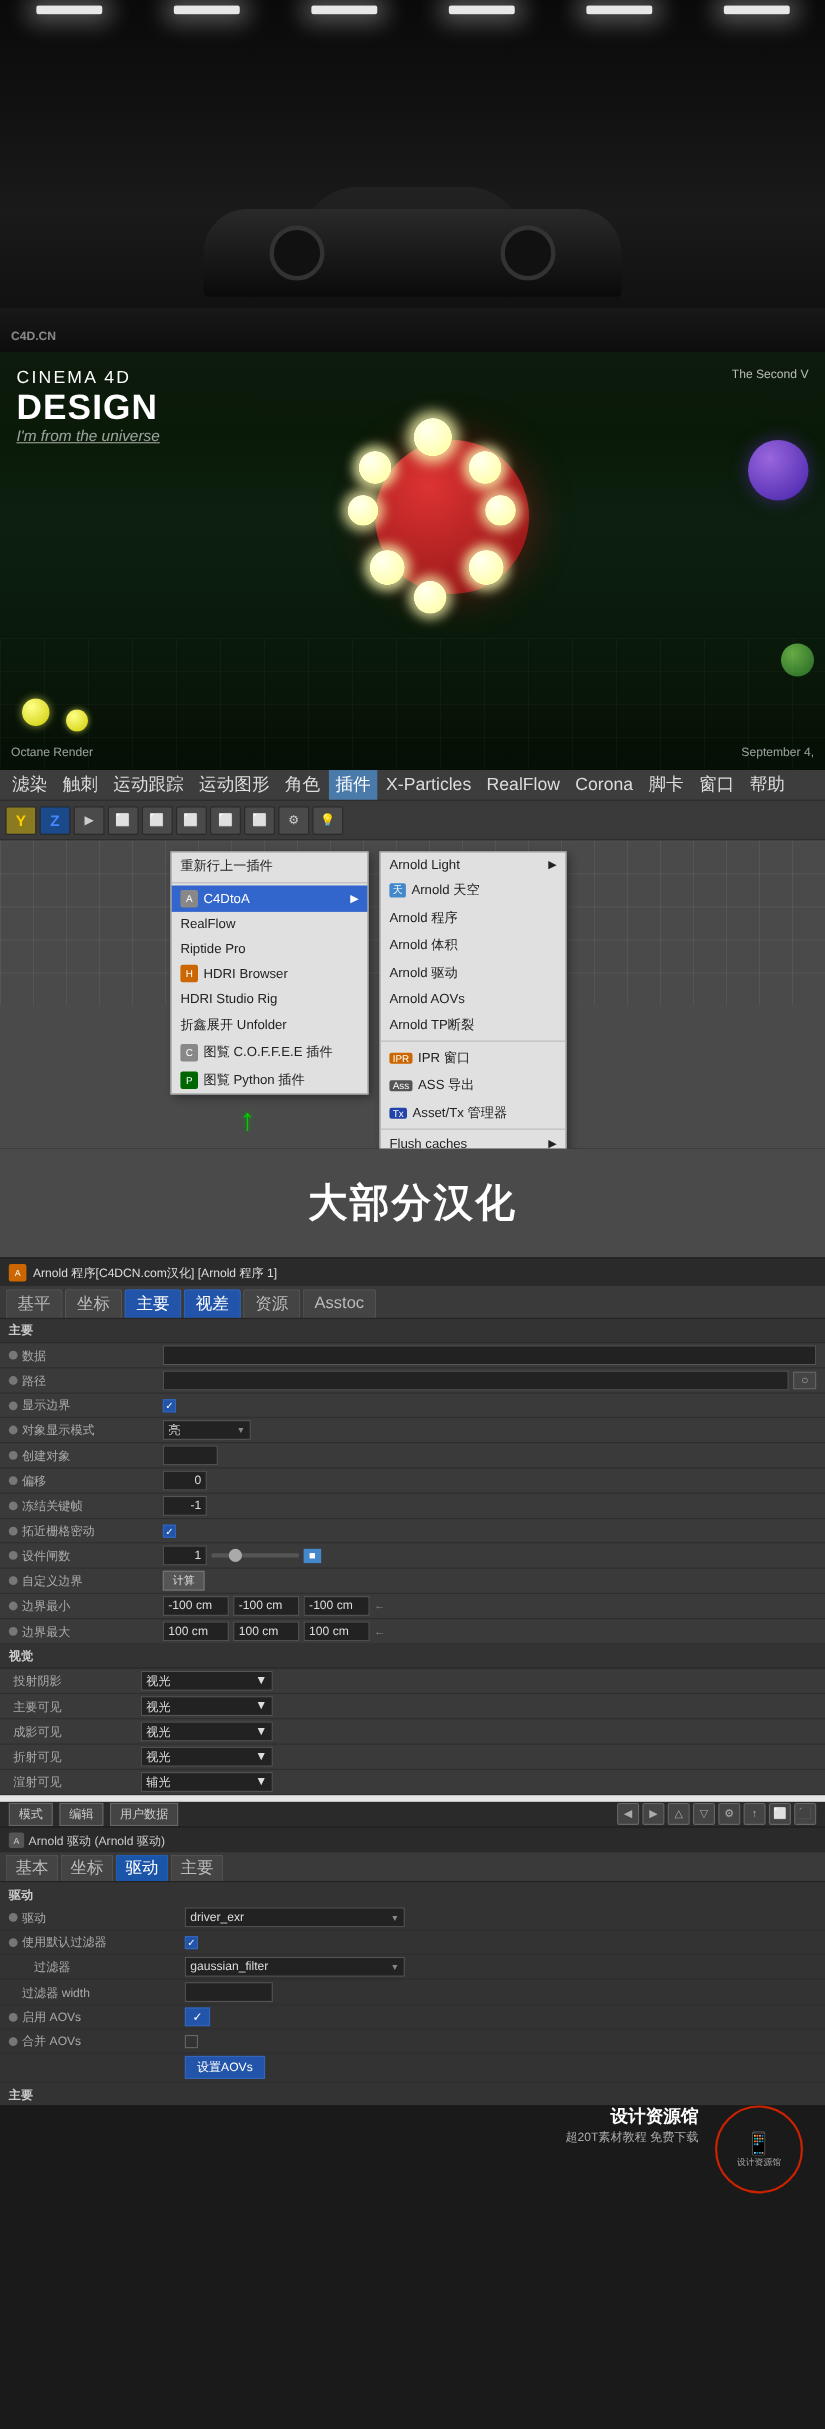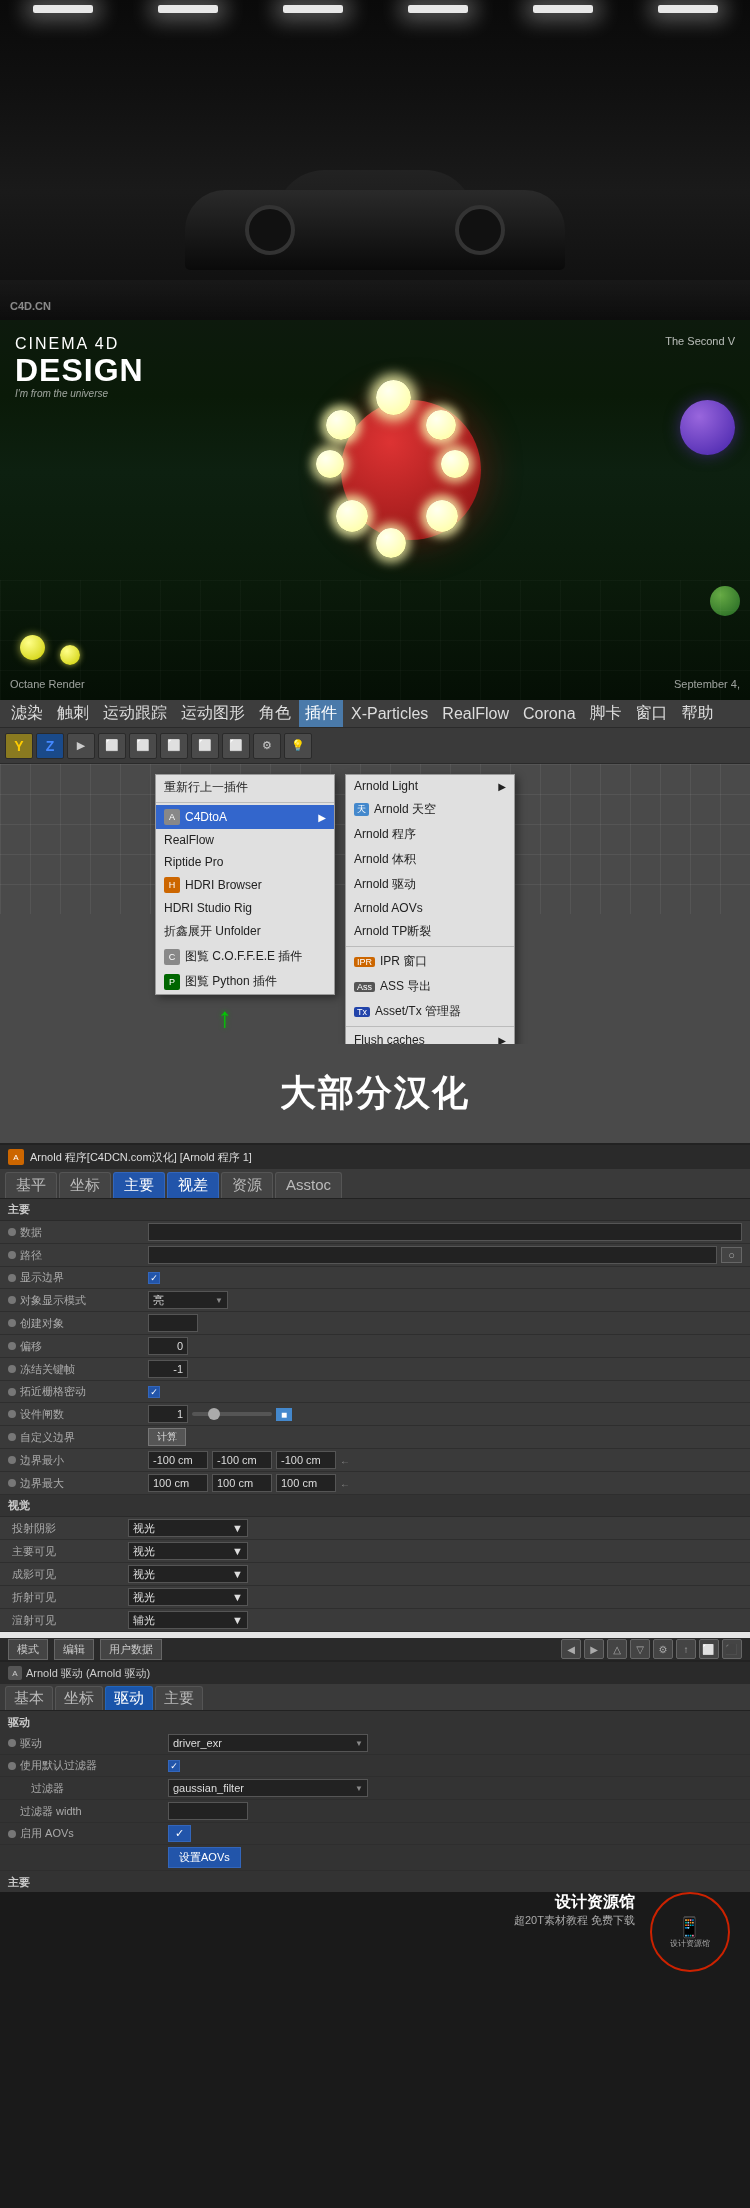--- a/index.html
+++ b/index.html
@@ -113,22 +113,23 @@
     }
     .cinema-header .line2 {
       color: #fff;
       font-size: 32px;
       font-weight: 900;
       letter-spacing: 1px;
       line-height: 1.1;
     }
     .cinema-header .line3 {
       color: rgba(255,255,255,0.6);
-      font-size: 10px;
+      font-size: 14px;
       font-style: italic;
+      text-decoration: underline;
     }
     .cinema-top-right {
       position: absolute;
       top: 15px;
       right: 15px;
       color: rgba(255,255,255,0.7);
       font-size: 11px;
     }
     .grid-lines {
       position: absolute;
@@ -1084,20 +1085,29 @@
   <div class="bp-row">
     <div class="bp-label">
       <div class="dot" style="width:8px;height:8px;border-radius:50%;background:#777;"></div>
       <span>启用 AOVs</span>
     </div>
     <div class="bp-value">
       <div style="background:#2255aa;border:1px solid #3366bb;padding:1px 6px;font-size:11px;color:#fff;">✓</div>
     </div>
   </div>
 
+  <div class="bp-row">
+    <div class="bp-label">
+      <div class="dot" style="width:8px;height:8px;border-radius:50%;background:#777;"></div>
+      <span>合并 AOVs</span>
+    </div>
+    <div class="bp-value">
+      <div class="check-box"></div>
+    </div>
+  </div>
 
   <div class="bp-row">
     <div class="bp-label"></div>
     <div class="bp-value">
       <div style="background:#2255aa;color:#fff;font-size:11px;padding:2px 10px;border:1px solid #3366bb;cursor:pointer;">设置AOVs</div>
     </div>
   </div>
 
   <div class="bp-section-header">主要</div>
 </div>

